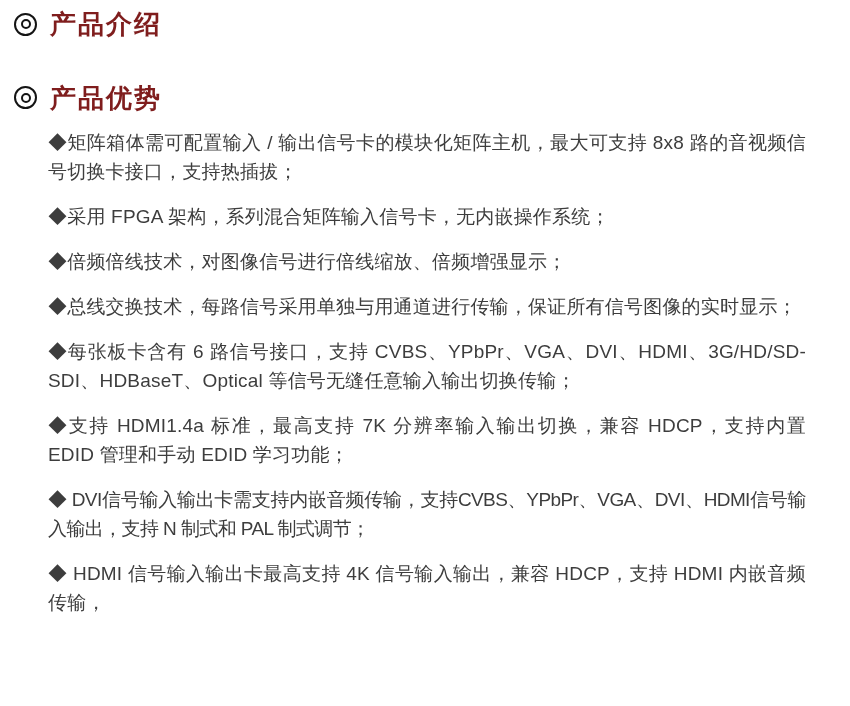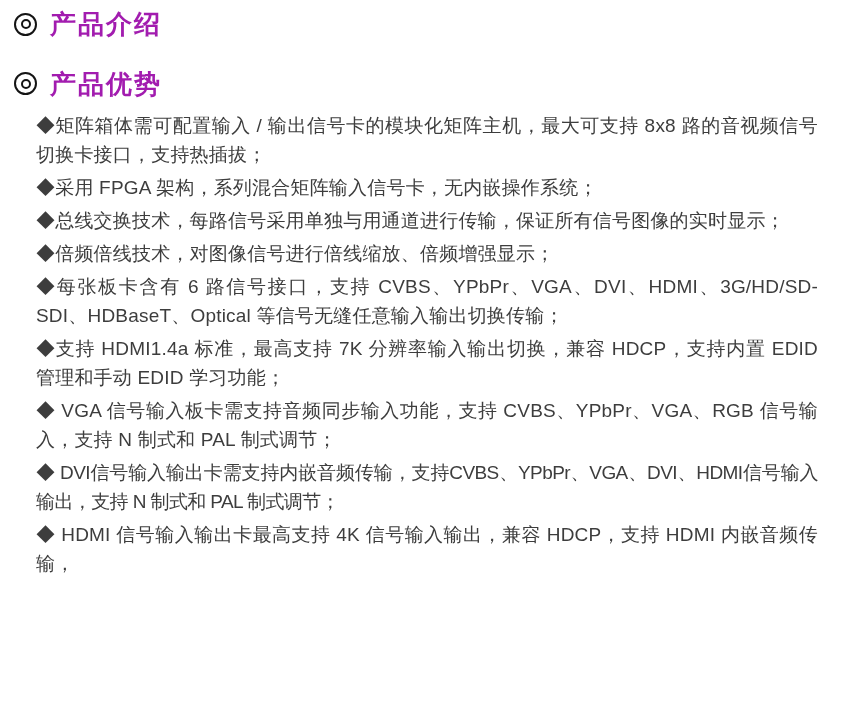--- a/index.html
+++ b/index.html
@@ -17,21 +17,21 @@
   .doc {
     padding: 10px 28px 0 32px;
   }
   .section-header {
     display: flex;
     align-items: center;
     gap: 13px;
     margin-left: -18px;
   }
   .section-header.second {
-    margin-top: 31px;
+    margin-top: 45px;
   }
   .ring-icon {
     width: 23px;
     height: 23px;
     border: 2.5px solid #141414;
     border-radius: 50%;
     box-sizing: border-box;
     display: flex;
     align-items: center;
     justify-content: center;
@@ -42,37 +42,37 @@
     width: 10px;
     height: 10px;
     box-sizing: border-box;
     border: 2.5px solid #141414;
     border-radius: 50%;
   }
   .section-title {
     font-family: "DejaVu Serif", "Liberation Serif", serif;
     font-size: 26px;
     font-weight: 700;
-    color: #a21caf;
+    color: #7f1d1d;
     letter-spacing: 2px;
     line-height: 1.1;
   }
   .intro-paragraph {
     margin: 15px 0 0 0;
     font-size: 19px;
     line-height: 28px;
     text-align: justify;
     text-indent: 2.25em;
     letter-spacing: 0.2px;
   }
   .bullet-list {
     margin-top: 13px;
   }
   .bullet-item {
-    margin: 4px;
+    margin: 16px;
     font-size: 19px;
     line-height: 29px;
     text-align: justify;
     letter-spacing: 0.2px;
   }
   .bullet-item.tight {
     letter-spacing: -0.6px;
   }
 </style>
 </head>
@@ -88,23 +88,22 @@
   </div>
 
   <div class="section">
     <div class="section-header second">
       <span class="ring-icon"></span>
       <span class="section-title">产品优势</span>
     </div>
     <div class="bullet-list">
       <p class="bullet-item">◆矩阵箱体需可配置输入 / 输出信号卡的模块化矩阵主机，最大可支持 8x8 路的音视频信号切换卡接口，支持热插拔；</p>
       <p class="bullet-item">◆采用 FPGA 架构，系列混合矩阵输入信号卡，无内嵌操作系统；</p>
+      <p class="bullet-item">◆倍频倍线技术，对图像信号进行倍线缩放、倍频增强显示；</p>
       <p class="bullet-item">◆总线交换技术，每路信号采用单独与用通道进行传输，保证所有信号图像的实时显示；</p>
-      <p class="bullet-item">◆倍频倍线技术，对图像信号进行倍线缩放、倍频增强显示；</p>
       <p class="bullet-item">◆每张板卡含有 6 路信号接口，支持 CVBS、YPbPr、VGA、DVI、HDMI、3G/HD/SD-SDI、HDBaseT、Optical 等信号无缝任意输入输出切换传输；</p>
       <p class="bullet-item">◆支持 HDMI1.4a 标准，最高支持 7K 分辨率输入输出切换，兼容 HDCP，支持内置 EDID 管理和手动 EDID 学习功能；</p>
-      <p class="bullet-item">◆ VGA 信号输入板卡需支持音频同步输入功能，支持 CVBS、YPbPr、VGA、RGB 信号输入，支持 N 制式和 PAL 制式调节；</p>
       <p class="bullet-item tight">◆ DVI信号输入输出卡需支持内嵌音频传输，支持CVBS、YPbPr、VGA、DVI、HDMI信号输入输出，支持 N 制式和 PAL 制式调节；</p>
       <p class="bullet-item">◆ HDMI 信号输入输出卡最高支持 4K 信号输入输出，兼容 HDCP，支持 HDMI 内嵌音频传输，</p>
     </div>
   </div>
 
 </div>
 
 </body></html>

